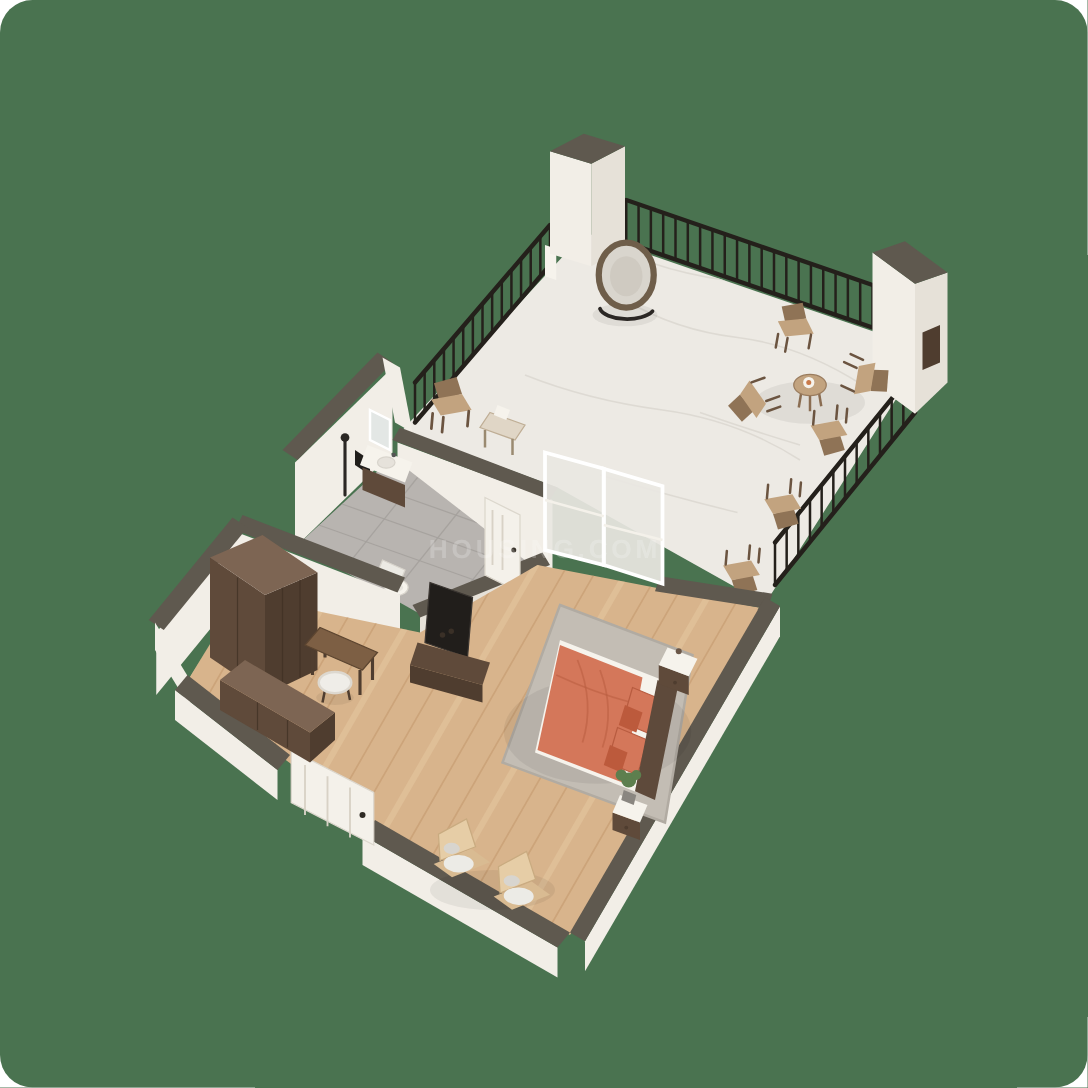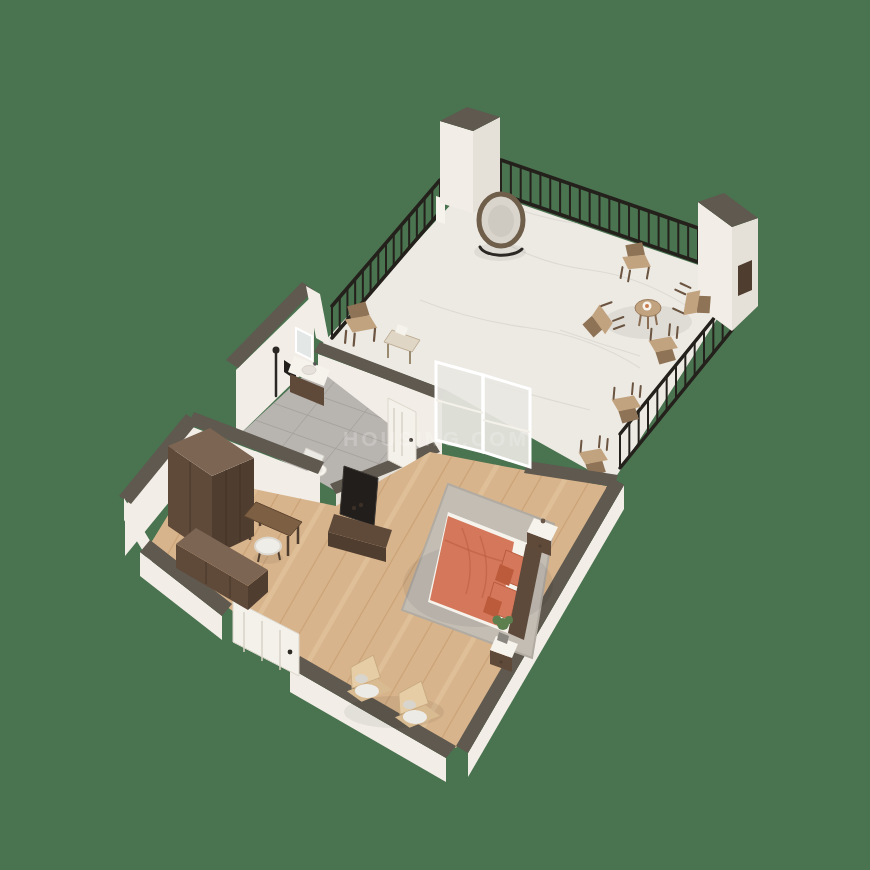--- a/index.html
+++ b/index.html
@@ -1,17 +1,17 @@
 <!DOCTYPE html>
 <html style="--background: #4a7350; --wall-face: #f2eee7; --wall-shade: #e6e1d8; --wall-cap: #5f594f; --railing: #24201b; --marble: #edeae4; --marble-vein: #dbd7d0; --wood: #d8b48c; --plank-dark: #c09468; --plank-light: #eacfa9; --tile: #b8b4b0; --grout: #a5a19d; --rug: #c3bdb4; --rug-edge: #b1aba2; --bed: #d4775a; --bed-fold: #b85c40; --pillow-dark: #bc5a3c; --headboard: #5e4a3b; --wood-dark: #4f3d2f; --wood-mid: #5f4a3a; --wood-top: #7d6553; --chair-back: #8f7356; --chair-seat: #c2a37f; --chair-leg: #6b5440; --cushion: #ecebe6; --white-furn: #f6f3ec; --door: #f4f1ea; --glass: #e9e7e2; --tv: #211e1b; --plant: #5d7f4e;"><head>
 <meta charset="utf-8">
 <style>
   html,body{margin:0;padding:0;}
   body{width:870px;height:870px;overflow:hidden;font-family:"Liberation Sans",sans-serif;}
-  .stage{position:relative;width:870px;height:870px;background:var(--background,#4a7350);}
+  .stage{position:relative;width:870px;height:870px;background:var(--background,#4a7350);border-radius:26px;}
   svg{position:absolute;left:0;top:0;}
   
   .f-marble{fill:var(--marble,#edeae4);}
   .f-vein{stroke:var(--marble-vein,#dbd7d0);fill:none;stroke-width:1.2;opacity:.85;}
   .f-wallface{fill:var(--wall-face,#f2eee7);}
   .f-wallshade{fill:var(--wall-shade,#e6e1d8);}
   .f-cap{fill:var(--wall-cap,#5f594f);}
   .f-wood{fill:var(--wood,#d8b48c);}
   .plank{stroke:var(--plank-dark,#c09468);opacity:.5;}
   .plank-light{stroke:var(--plank-light,#eacfa9);opacity:.4;}

